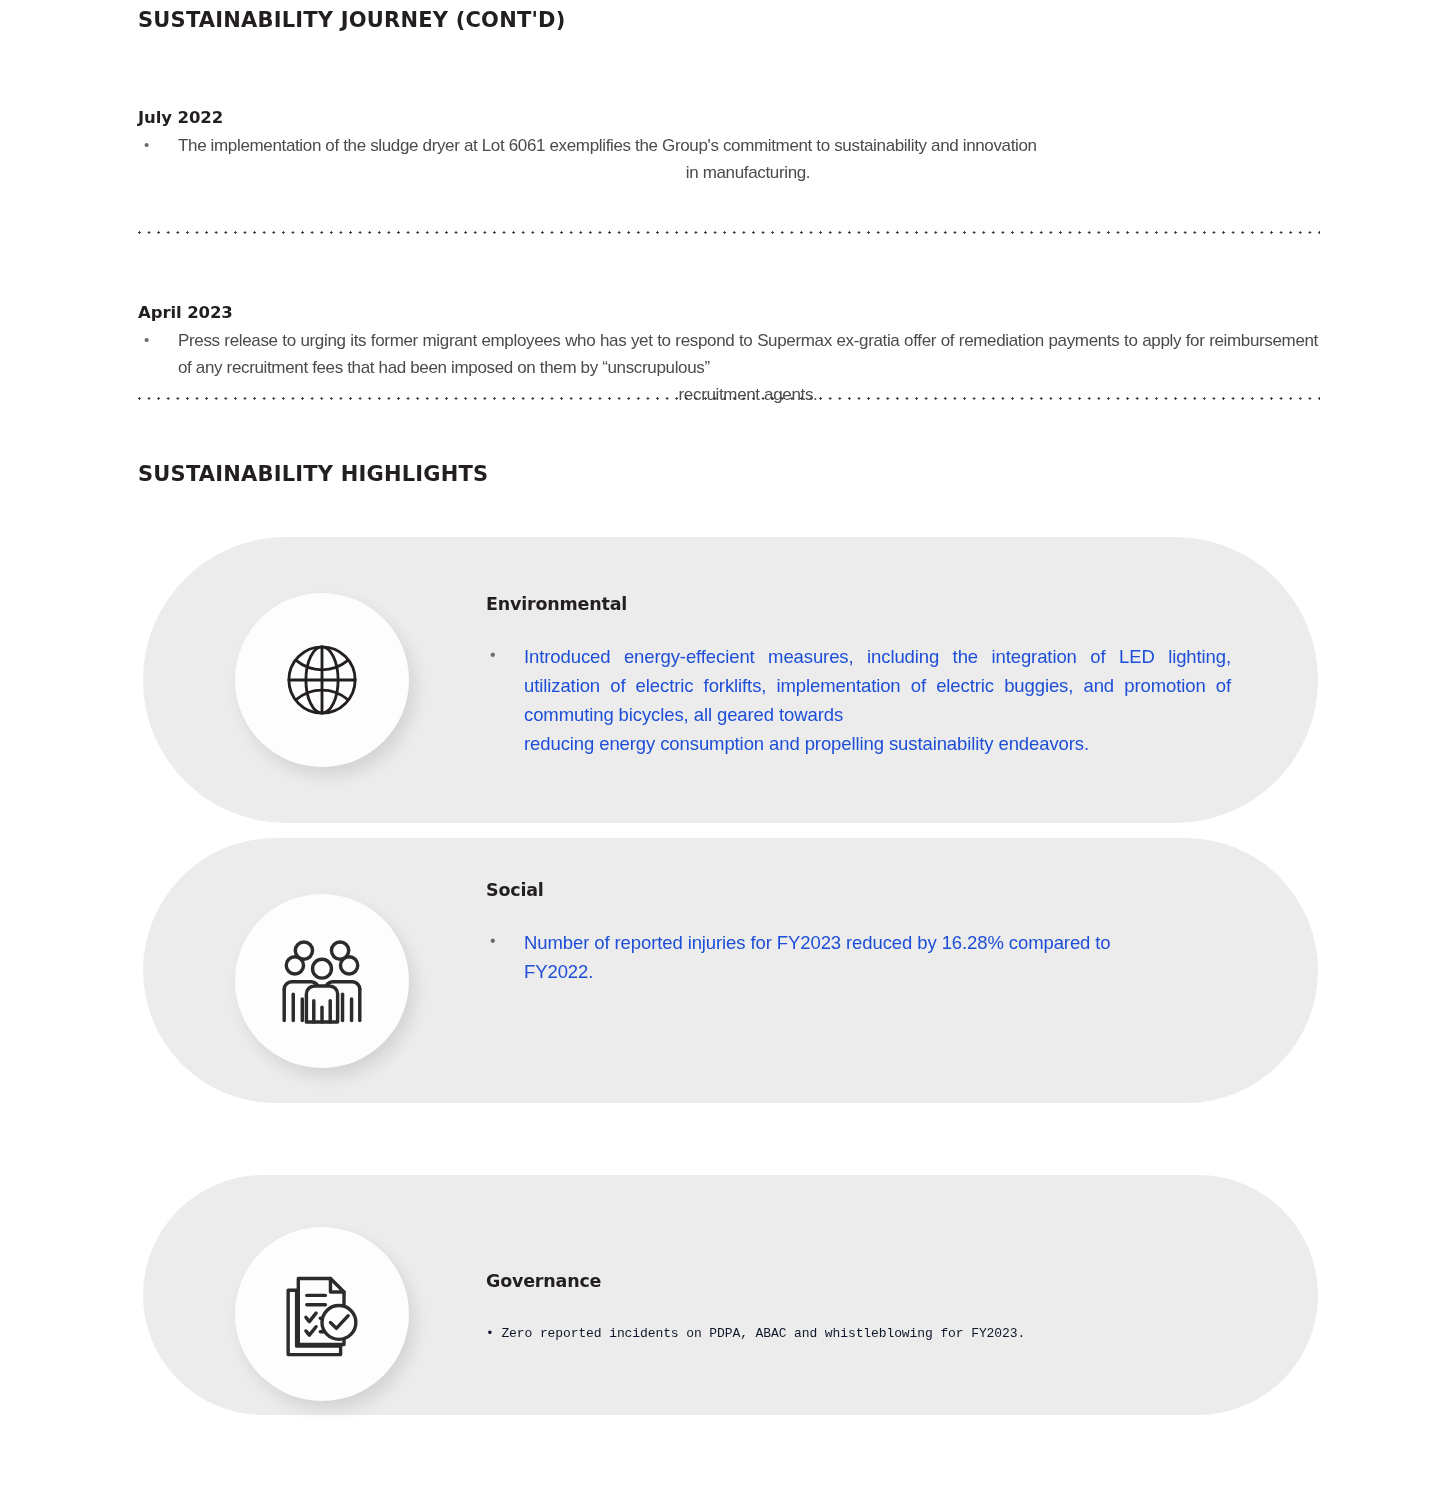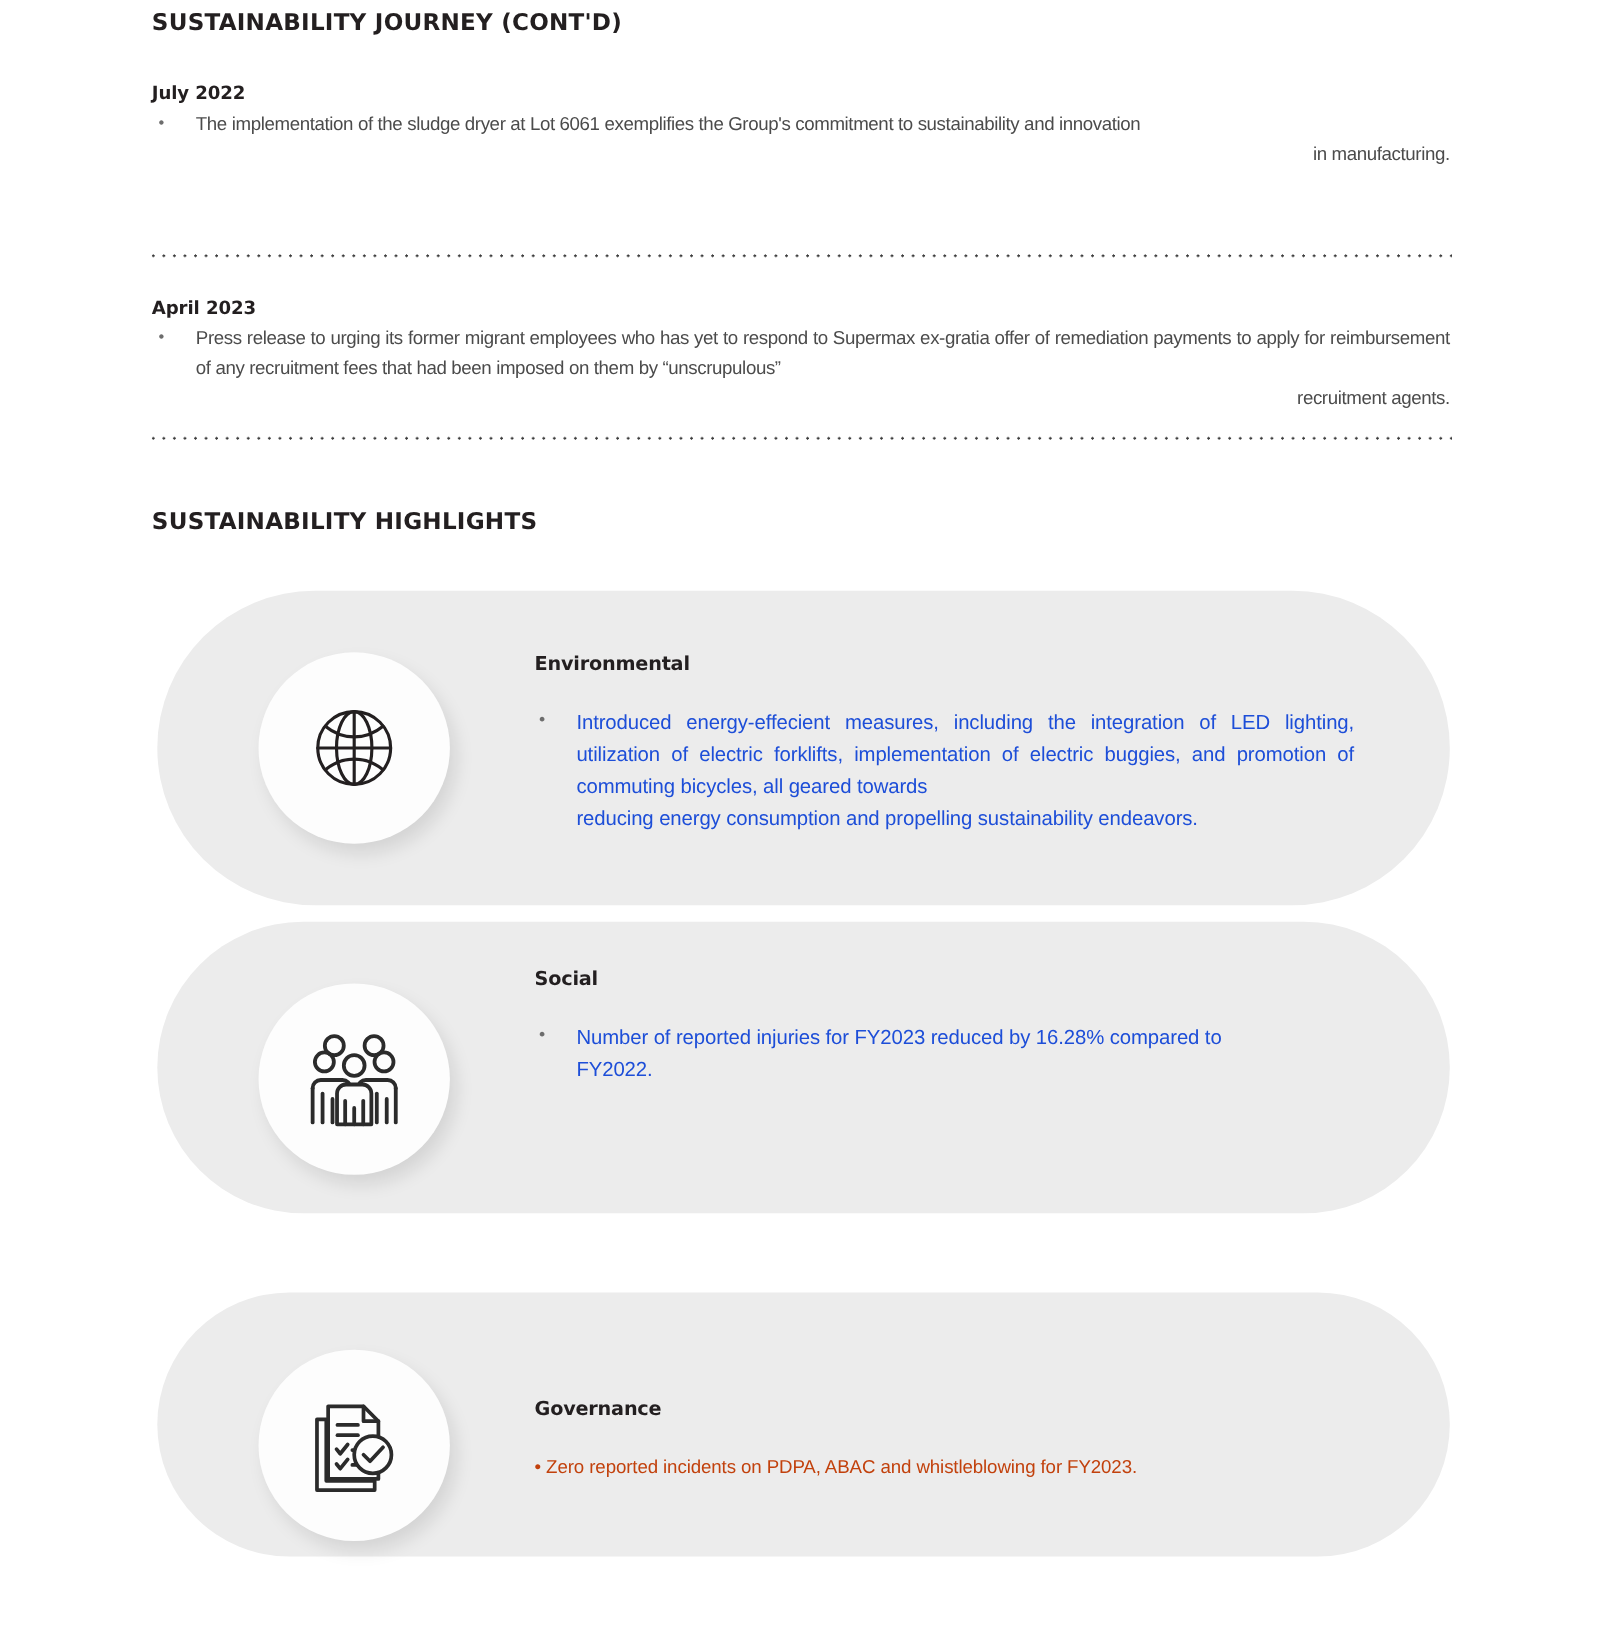--- a/index.html
+++ b/index.html
@@ -36,20 +36,21 @@
     white-space: nowrap;
   }
   #journey-title { top: 8px; }
   #highlights-title { top: 462px; }
 
   
   .timeline-block {
     position: absolute;
     left: 138px;
     width: 1180px;
+    margin-top: 33px;
   }
   .tl-date {
     font-family: "DejaVu Sans", sans-serif;
     font-weight: bold;
     font-size: 16.5px;
     color: #231f20;
     margin: 0 0 5px 0;
     letter-spacing: -0.1px;
   }
   ul.tl-list {
@@ -69,21 +70,21 @@
   }
   ul.tl-list > li::before {
     content: "\2022";
     position: absolute;
     left: 6px;
     top: -1px;
     color: #6d6d6d;
     font-size: 15px;
   }
   ul.tl-list > li .last-line {
-    text-align: right;
+    text-align: center;
   }
 
   
   .dot-rule {
     position: absolute;
     left: 138px;
     width: 1182px;
     height: 3px;
     background-image: radial-gradient(circle at 1.5px 1.5px, #3b3b3b 1.1px, rgba(0,0,0,0) 1.3px);
     background-size: 9.6px 3px;
@@ -159,25 +160,26 @@
     content: "\2022";
     position: absolute;
     left: 4px;
     top: -2px;
     color: #6d6d6d;
     font-size: 16px;
   }
   ul.hl-list > li .last-line { text-align: left; }
 
   .plain-bullet {
-    font-size: 17px;
+    font-size: 13px;
     line-height: 29px;
-    color: #c2410c;
+    color: #0f172a;
     letter-spacing: -0.1px;
     margin: 0;
+    font-family: Liberation Mono, monospace;
   }
 </style>
 </head>
 <body>
 
 <div class="page">
 
   <div class="section-title" id="journey-title">SUSTAINABILITY JOURNEY (CONT'D)</div>
 
   <div class="timeline-block" style="top:75px;">

